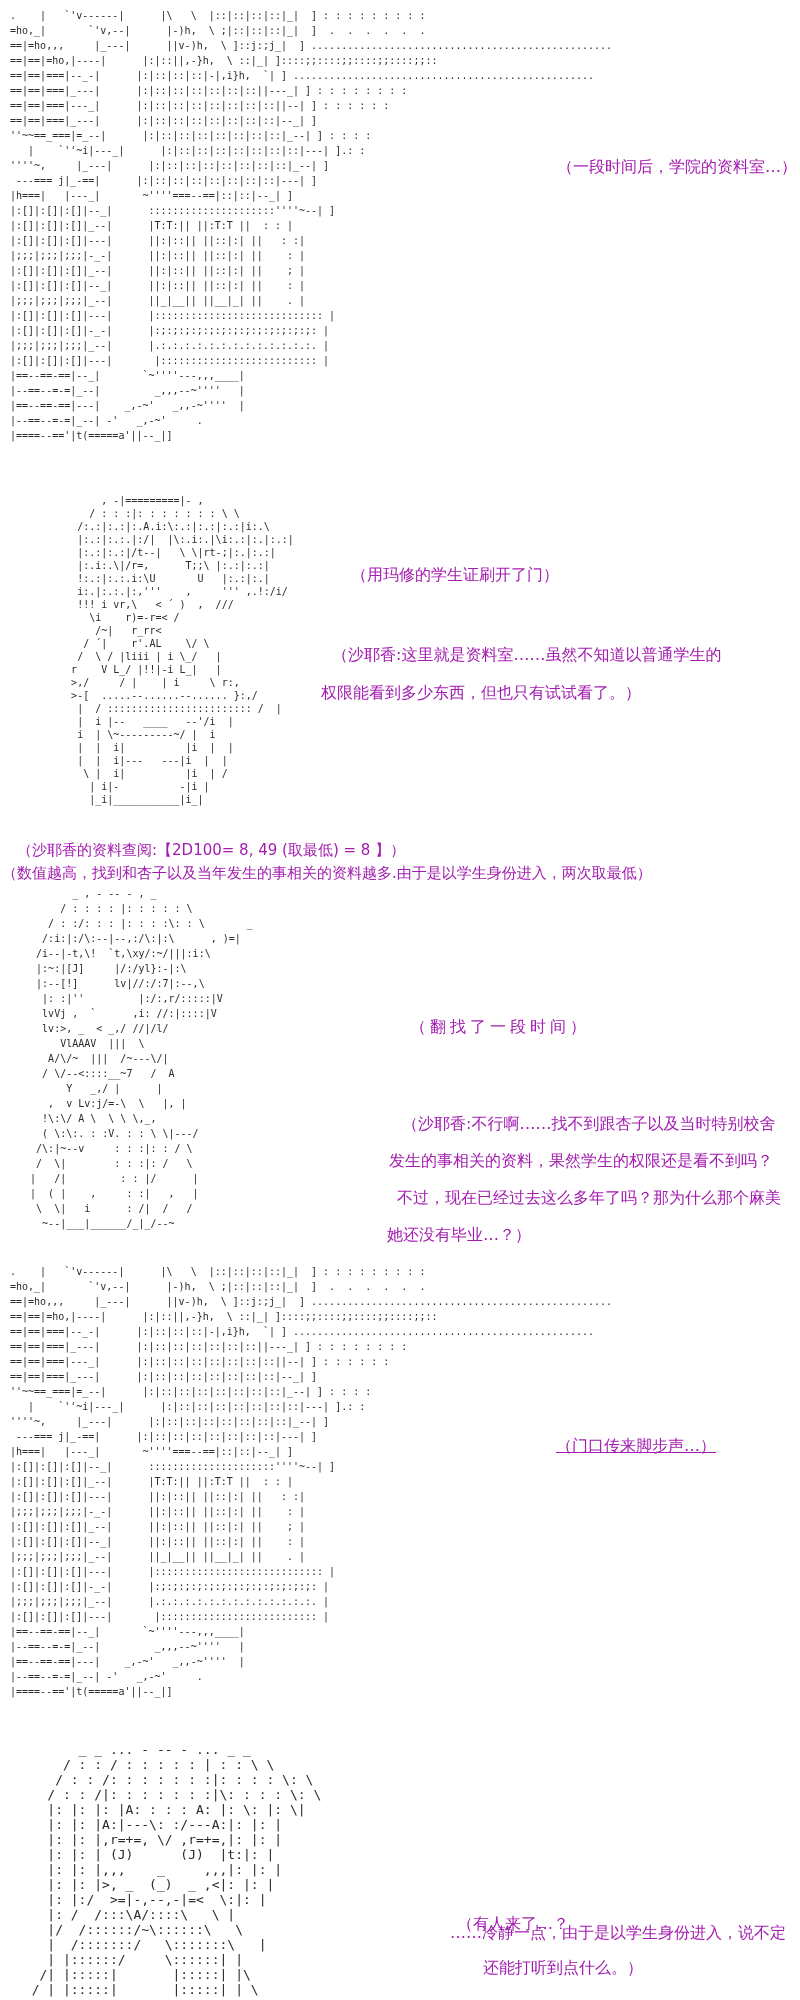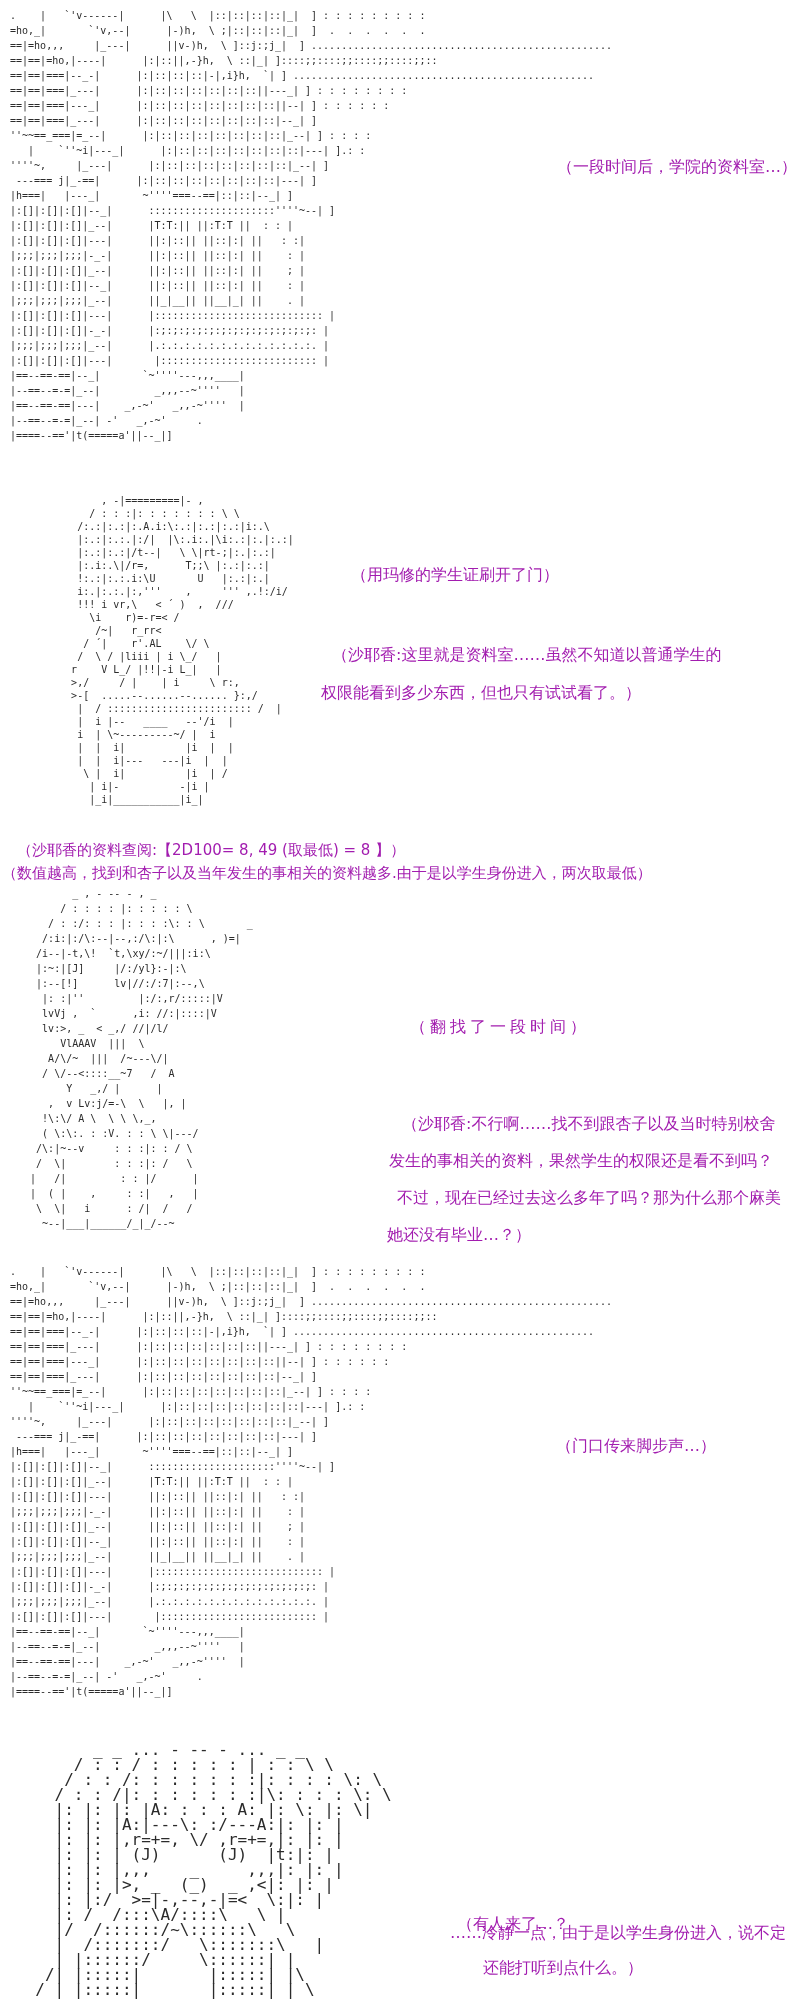--- a/index.html
+++ b/index.html
@@ -19,21 +19,21 @@
     position: absolute;
     margin: 0;
     font-family: "DejaVu Sans Mono", monospace;
     font-size: 10px;
     line-height: 15px;
     color: #2b2b2b;
     white-space: pre;
     letter-spacing: 0;
   }
   .aa.chr { line-height: 13px; }
-  .aa.big { font-size: 16px; line-height: 15px; }
+  .aa.big { font-size: 13px; line-height: 15px; }
   .txt {
     position: absolute;
     font-size: 16px;
     line-height: 18px;
     color: #a21caf;
     white-space: pre;
   }
   .txt.small { font-size: 15px; }
   .txt.spread { letter-spacing: 4px; }
 </style>
@@ -155,21 +155,21 @@
  |;;;|;;;|;;;|_--|      ||_|__|| ||__|_| ||    . |
  |:[]|:[]|:[]|---|      |:::::::::::::::::::::::::::: |
  |:[]|:[]|:[]|-_-|      |:;:;:;:;:;:;:;:;:;:;:;:;:;: |
  |;;;|;;;|;;;|_--|      |.:.:.:.:.:.:.:.:.:.:.:.:.:. |
  |:[]|:[]|:[]|---|       |:::::::::::::::::::::::::: |
  |==--==-==|--_|       `~''''---,,,____|
  |--==--=-=|_--|         _,,,--~''''   |
  |==--==-==|---|    _,-~'   _,,-~''''  |
  |--==--=-=|_--| -'   _,-~'     .
  |====--=='|t(=====a'||--_|]</pre>
-  <div class="txt" style="left:556px; top:1437px;">（门口传来脚步声…）</div>
+  <div class="txt" style="left:556px; top:1437px;text-decoration:underline;">（门口传来脚步声…）</div>
 
   <pre class="aa big" style="left:16px; top:1742px;">        _ _ ... - -- - ... _ _
       / : : / : : : : : | : : \ \
      / : : /: : : : : : :|: : : : \: \
     / : : /|: : : : : : :|\: : : : \: \
     |: |: |: |A: : : : A: |: \: |: \|
     |: |: |A:|---\: :/---A:|: |: |
     |: |: |,r=+=, \/ ,r=+=,|: |: |
     |: |: | (J)      (J)  |t:|: |
     |: |: |,,,    _     ,,,|: |: |

